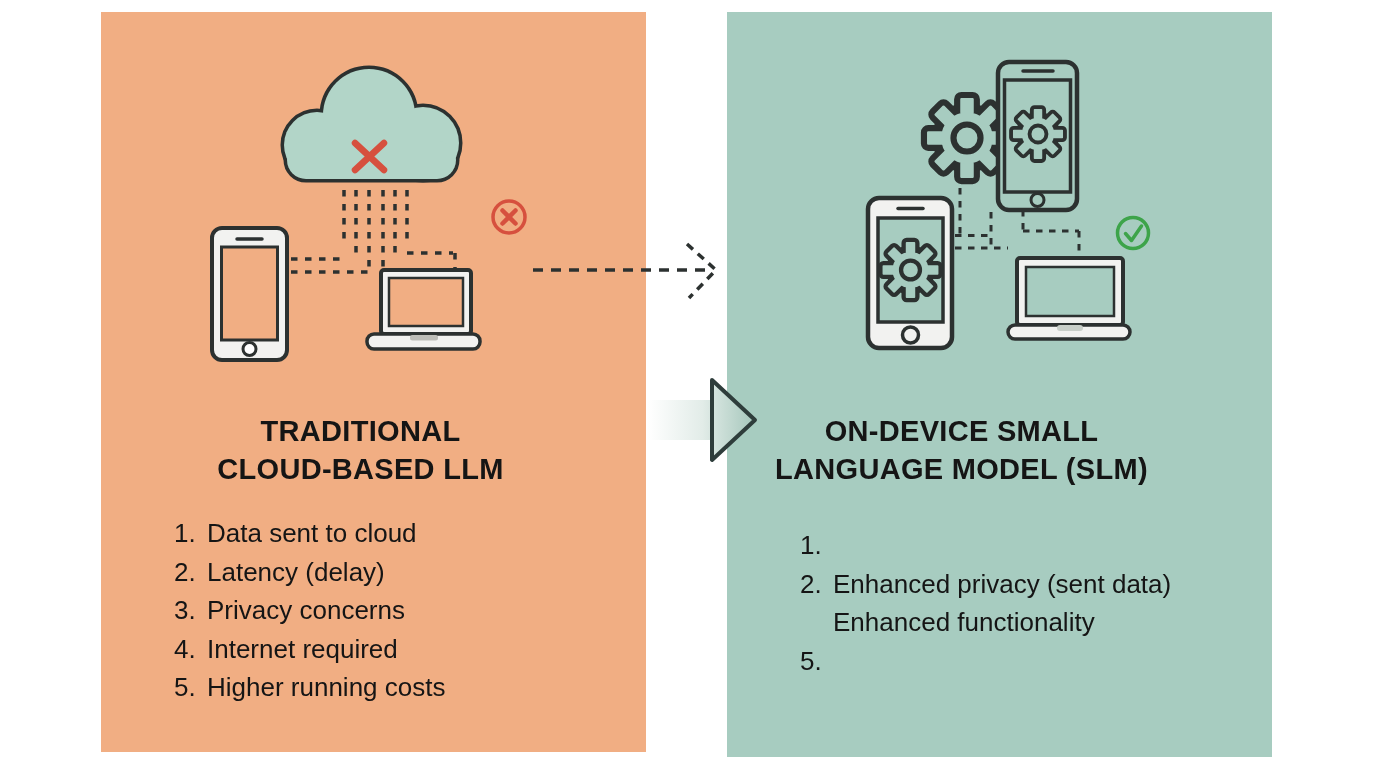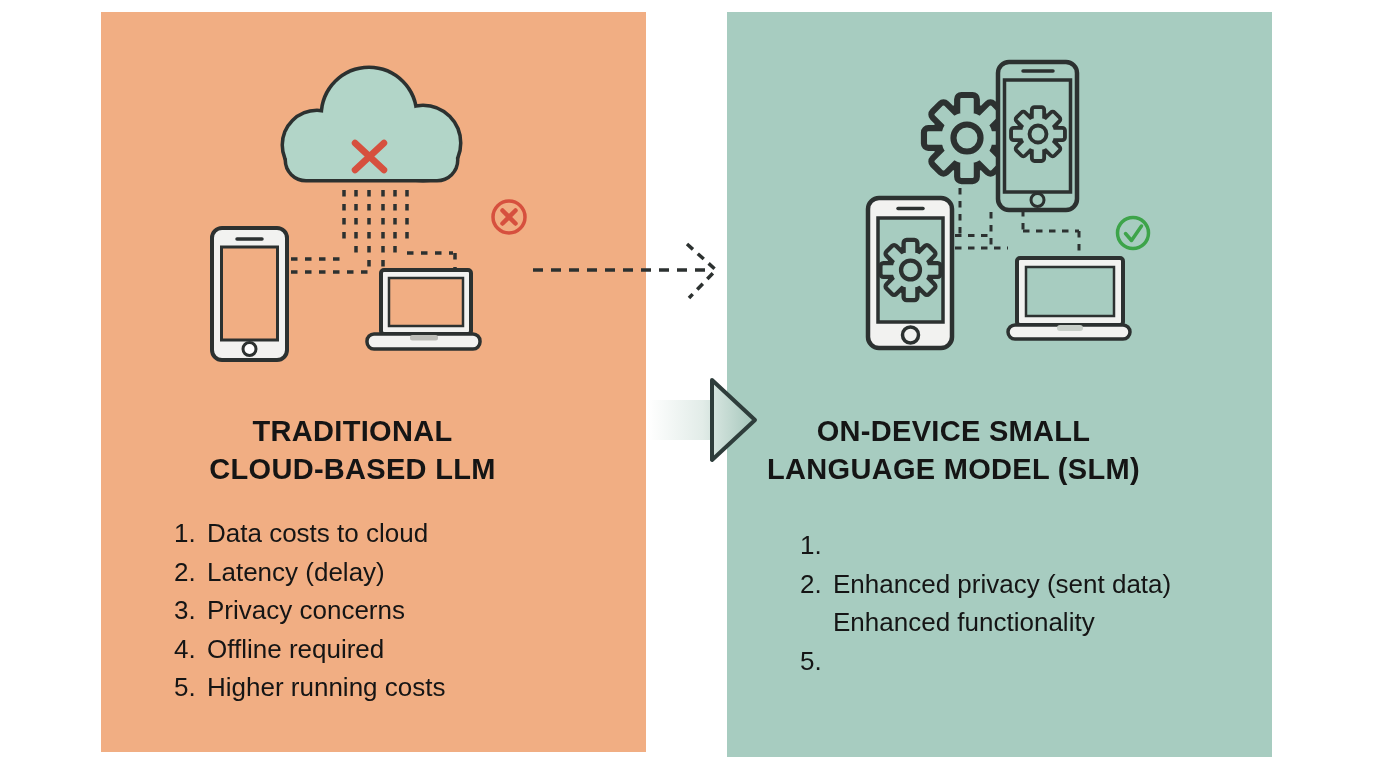--- a/index.html
+++ b/index.html
@@ -2,21 +2,21 @@
 <html style="--left_panel_bg: #f1ae83; --right_panel_bg: #a7ccc0; --cloud_fill: #b2d5c8; --device_fill: #f2f2f0; --outline_dark: #2c3130; --error_red: #d6503e; --success_green: #3da44a; --arrow_outline: #2e3d3b; --text: #151515;"><head>
 <meta charset="utf-8">
 <style>
   html,body{margin:0;padding:0;}
   #canvas{position:relative;width:1376px;height:768px;background:#ffffff;overflow:hidden;
           font-family:"Liberation Sans","DejaVu Sans",sans-serif;}
   .panel{position:absolute;top:12px;width:545px;}
   #panel-left{left:101px;height:740px;background:var(--left_panel_bg);}
   #panel-right{left:727px;height:745px;background:var(--right_panel_bg);}
   .panel > svg{position:absolute;left:0;top:0;}
-  .title{position:absolute;left:4px;width:100%;box-sizing:border-box;text-align:center;
+  .title{position:absolute;left:12px;width:100%;box-sizing:border-box;text-align:center;
          font-weight:bold;font-size:29px;line-height:38px;color:var(--text);letter-spacing:.3px;}
   #panel-left .title{top:400px;padding-right:50px;}
   #panel-right .title{top:400px;padding-right:100px;}
   .list{position:absolute;left:73px;font-size:26px;line-height:38.5px;color:var(--text);}
   #panel-left .list{top:502px;}
   #panel-right .list{top:514px;}
   .row{display:flex;}
   .num{width:33px;flex:0 0 33px;}
   #overlay{position:absolute;left:0;top:0;pointer-events:none;}
   
@@ -90,33 +90,33 @@
     </svg>
 
     <div class="title">
       <div>TRADITIONAL</div>
       <div>CLOUD-BASED LLM</div>
     </div>
 
     <div class="list">
       <div class="row">
         <span class="num">1.</span>
-        <span class="txt">Data costs to cloud</span>
+        <span class="txt">Data sent to cloud</span>
       </div>
       <div class="row">
         <span class="num">2.</span>
         <span class="txt">Latency (delay)</span>
       </div>
       <div class="row">
         <span class="num">3.</span>
         <span class="txt">Privacy concerns</span>
       </div>
       <div class="row">
         <span class="num">4.</span>
-        <span class="txt">Offline required</span>
+        <span class="txt">Internet required</span>
       </div>
       <div class="row">
         <span class="num">5.</span>
         <span class="txt">Higher running costs</span>
       </div>
     </div>
   </div>
 
   <div id="panel-right" class="panel">
     <svg width="545" height="745" viewBox="0 0 545 745">

